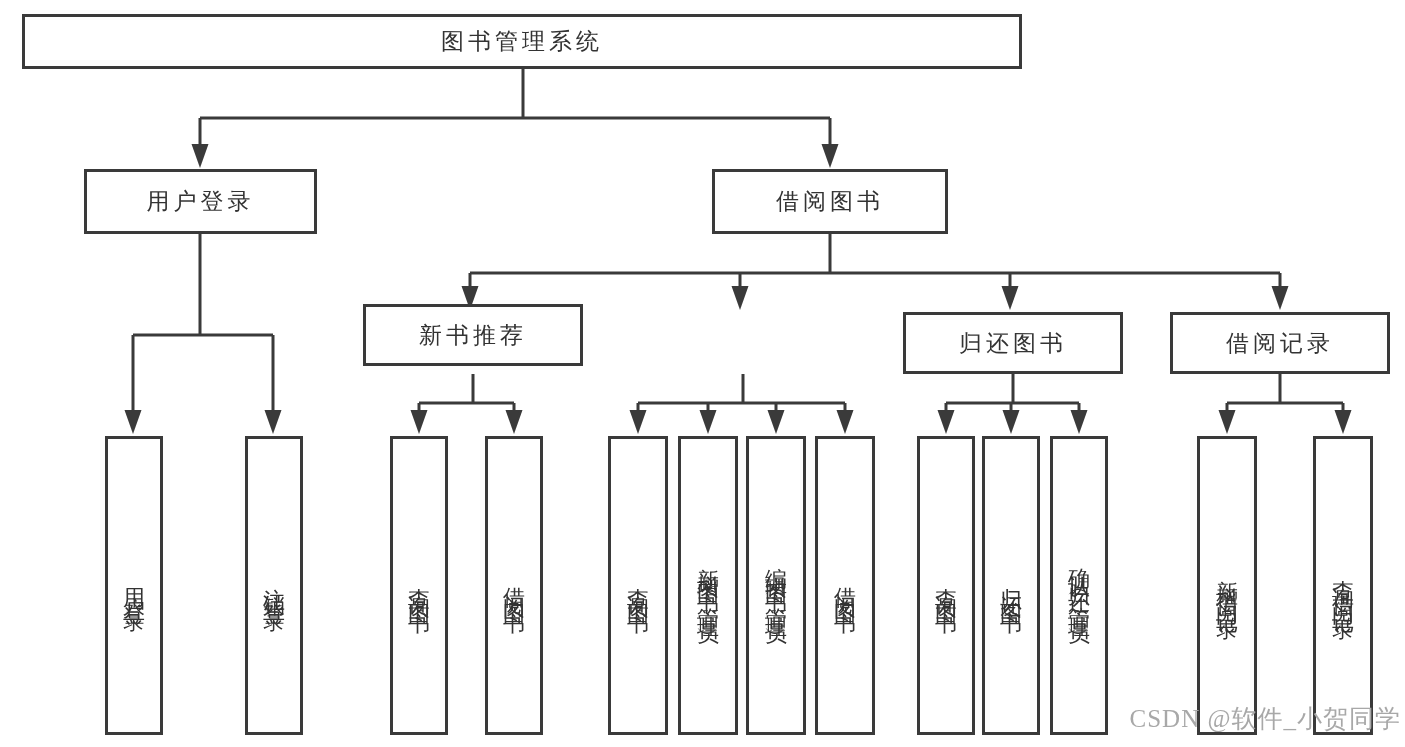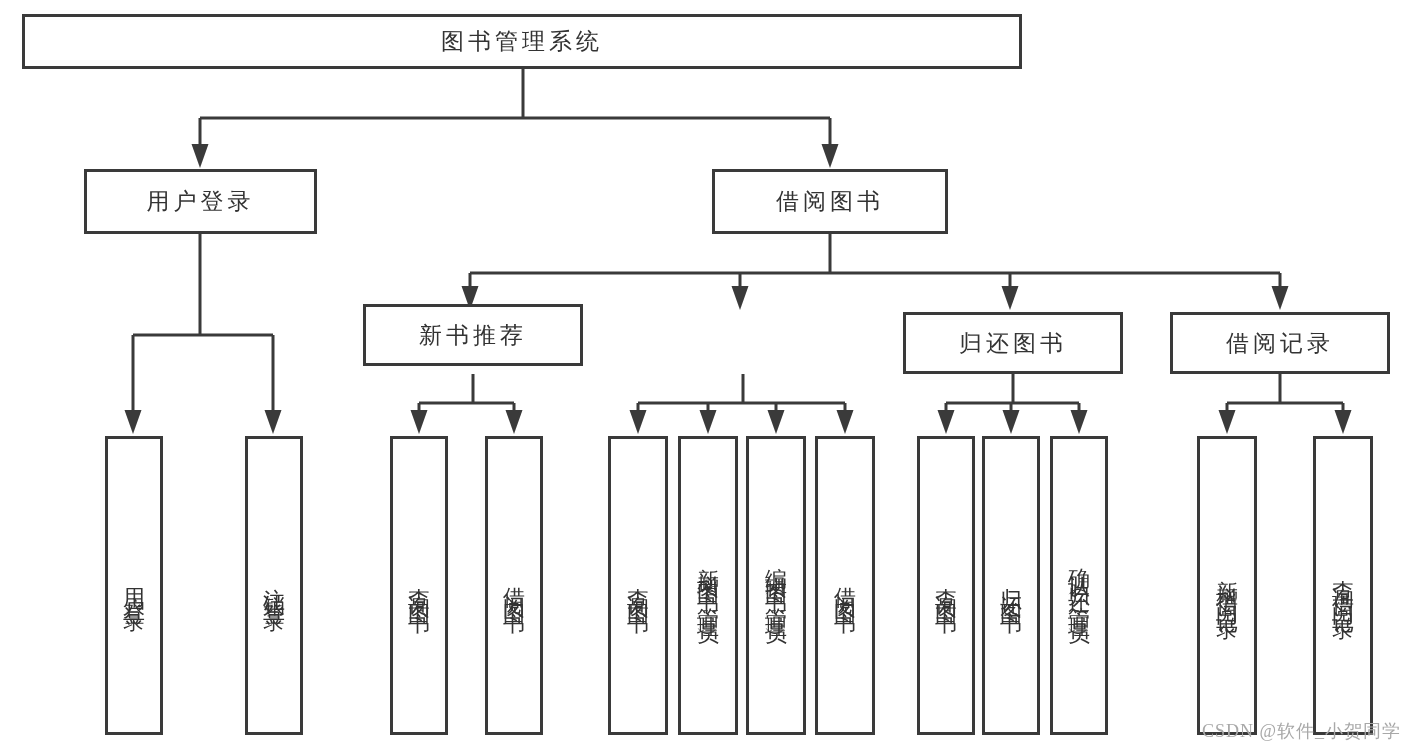--- a/index.html
+++ b/index.html
@@ -38,22 +38,22 @@
   .vbox{
     top:436px;height:299px;
     writing-mode:vertical-rl;
     text-orientation:mixed;
     font-size:22px;
     letter-spacing:8px;
     white-space:nowrap;
   }
   .watermark{
     position:absolute;
-    right:4px;bottom:4px;
-    font-size:18px;
+    right:4px;bottom:12px;
+    font-size:25px;
     color:var(--watermark);
     letter-spacing:1px;
     z-index:5;
     white-space:nowrap;
     text-align:center;
   }
 </style>
 </head>
 <body>
 

